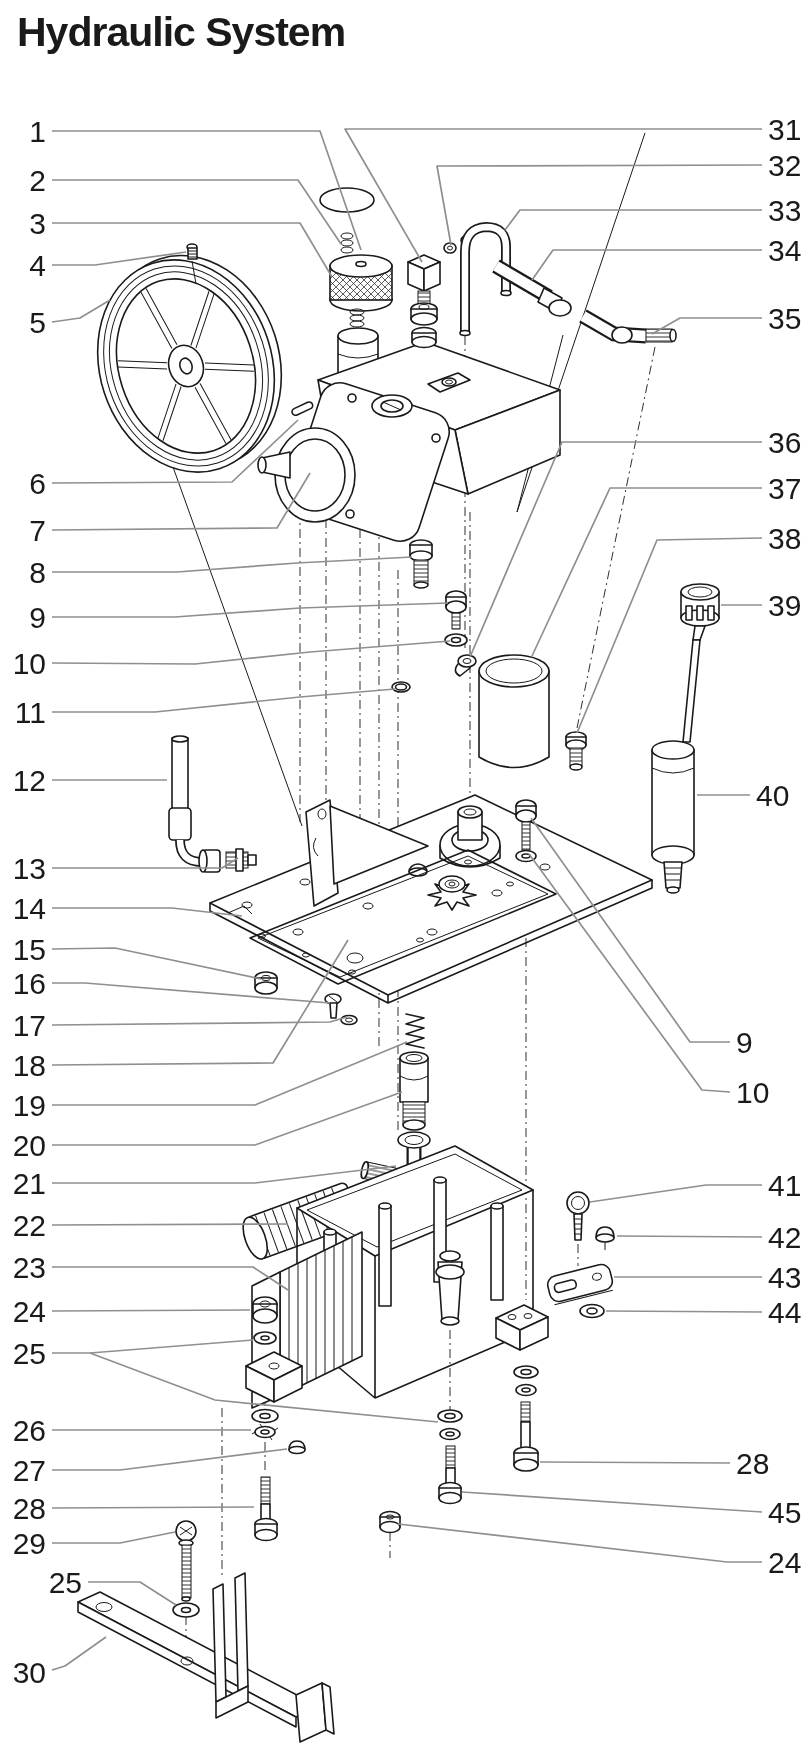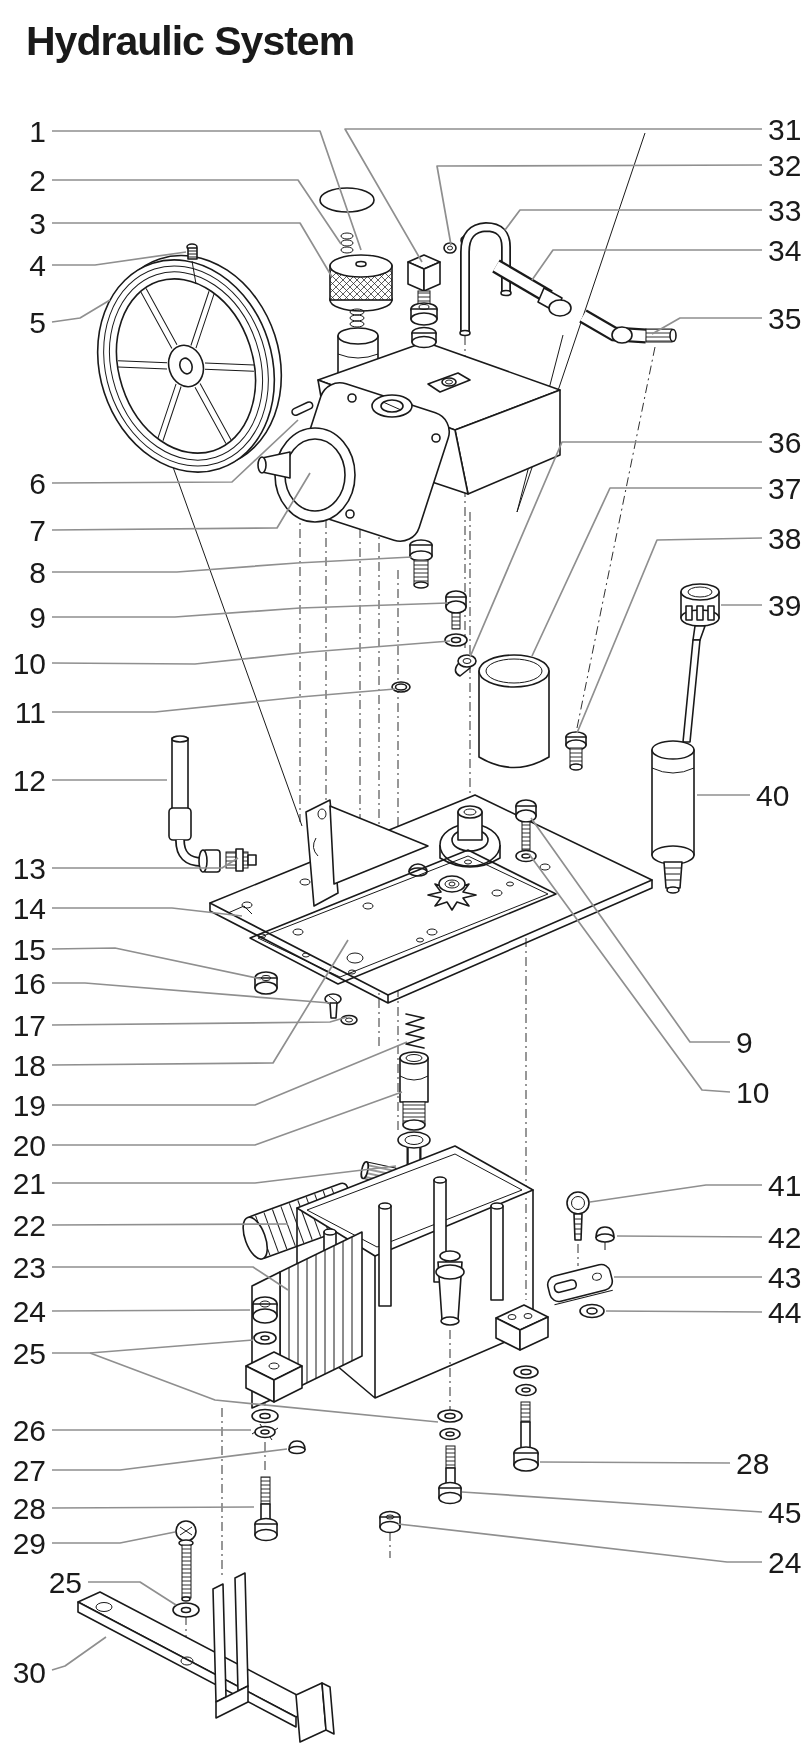--- a/index.html
+++ b/index.html
@@ -1,19 +1,19 @@
 <!DOCTYPE html>
 <html style="--ink: #1a1a1a; --leader: #8f8f8f; --txt: #1a1a1a; --bg: #ffffff;"><head>
 <meta charset="utf-8">
 <style>
   :root{ --ink:#1a1a1a; --leader:#8f8f8f; --txt:#1a1a1a; --bg:#ffffff; }
   html,body{margin:0;padding:0;background:var(--bg);}
   #page{position:relative;width:810px;height:1754px;background:var(--bg);overflow:hidden;
         font-family:"Liberation Sans",sans-serif;}
-  #title{position:absolute;left:10px;top:2px;margin:16px;font-size:41px;font-weight:bold;
+  #title{position:absolute;left:10px;top:2px;margin:7px;font-size:41px;font-weight:bold;
          color:var(--txt);letter-spacing:-1px;}
   svg{position:absolute;left:0;top:0;}
   .p { fill:none; stroke:var(--ink); stroke-width:1.6; stroke-linecap:round; stroke-linejoin:round;}
   .w { fill:#fff; stroke:var(--ink); stroke-width:1.6; stroke-linejoin:round;}
   .t { fill:none; stroke:var(--ink); stroke-width:1;}
   .dd{ fill:none; stroke:var(--ink); stroke-width:1; stroke-dasharray:9 4 2 4; opacity:.9;}
   .cl{ fill:none; stroke:var(--ink); stroke-width:1;}
   .tubeO{fill:none;stroke:var(--ink);stroke-width:10;stroke-linecap:butt;}
   .tubeI{fill:none;stroke:#fff;stroke-width:6.5;stroke-linecap:butt;}
   .hoseO{fill:none;stroke:var(--ink);stroke-width:15;stroke-linecap:butt;}

